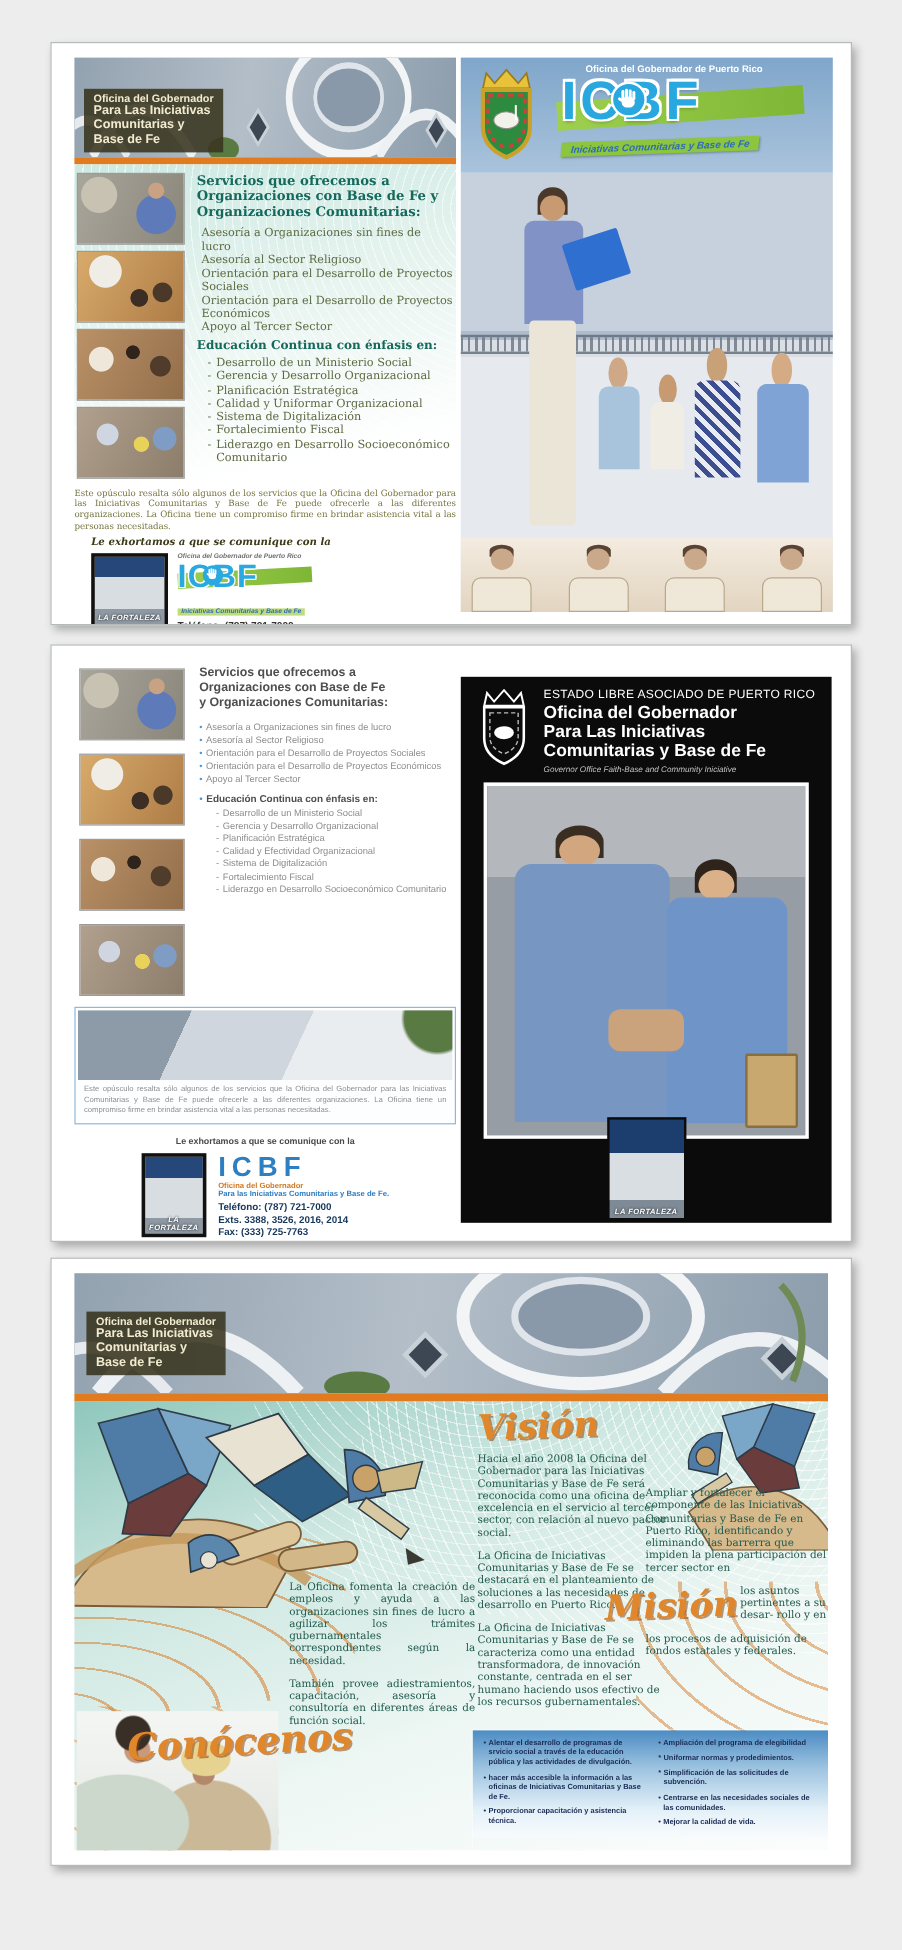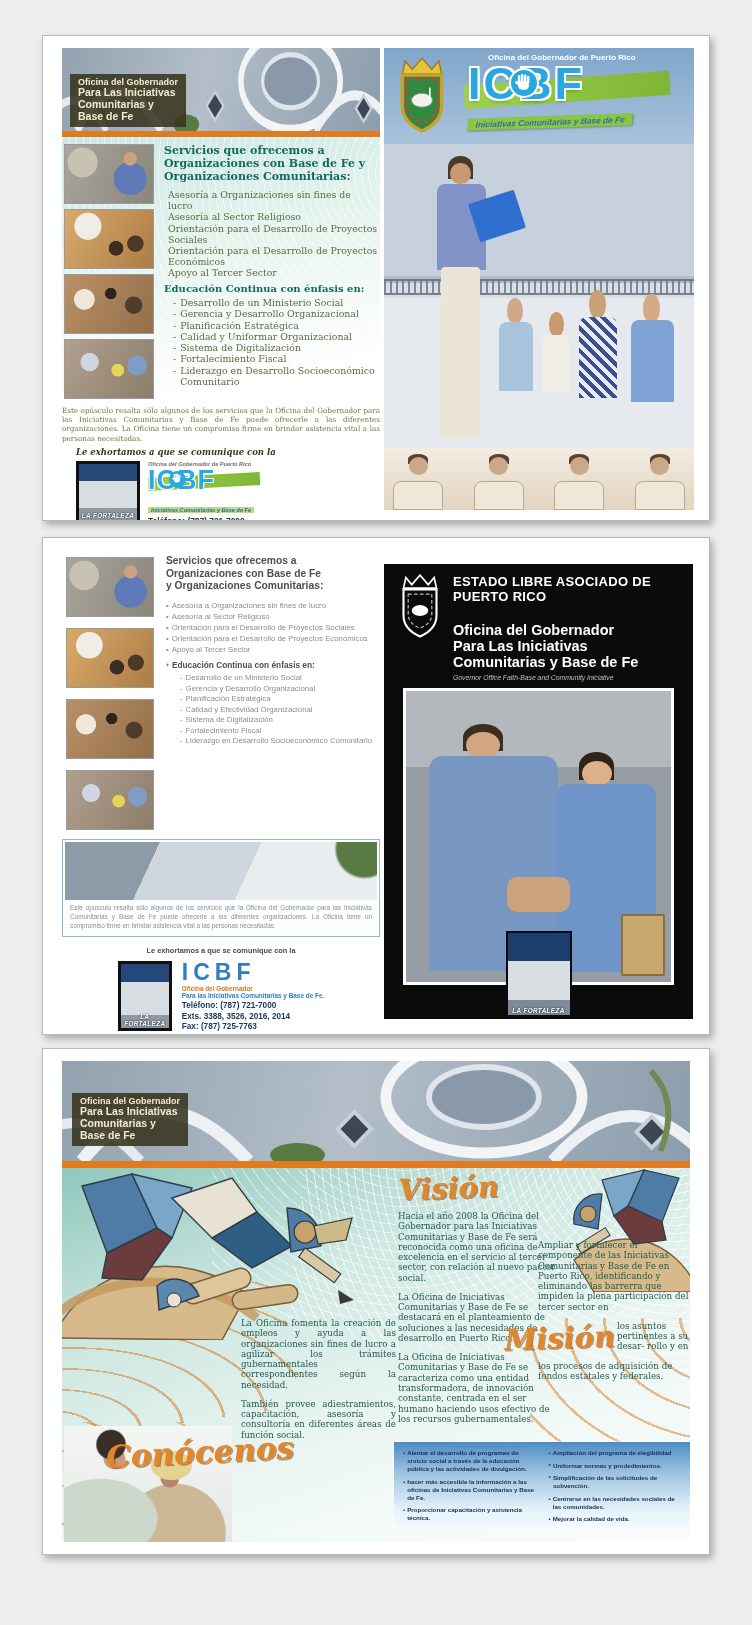--- a/index.html
+++ b/index.html
@@ -98,21 +98,21 @@
 .fort2{width:54px;height:70px;border:3px solid #111;position:relative;background:linear-gradient(#25477a 0 28%,#d8dde2 28% 80%,#8e99a4 80%)}
 .icbf2-a{font-size:23px;font-weight:bold;letter-spacing:5px;color:#2e7fc2;line-height:1}
 .icbf2-o{font-size:6.4px;font-weight:bold;color:#cf7a24;margin-top:1px}
 .icbf2-t{font-size:6.4px;font-weight:bold;color:#2e7fc2;margin-bottom:2px}
 .contact2{font-size:8.2px;font-weight:bold;color:#16365c;line-height:1.3}
 
 
 .p2r{position:absolute;left:341px;top:26px;width:309px;height:455px;background:#0b0b0b;padding:10px 12px 0}
 .p2r-head{display:flex;gap:9px;color:#fff;align-items:flex-start}
 .coat-w{width:48px;height:66px;flex:none}
-.eyebrow{font-size:13px;font-weight:bold;letter-spacing:.3px;margin-bottom:19px}
+.eyebrow{font-size:10px;font-weight:normal;letter-spacing:.3px;margin-bottom:2px}
 .ln{font-size:14.5px;font-weight:bold;line-height:1.1}
 .gov-sub{font-size:6.8px;font-style:italic;color:#c2c2c2;margin-top:3px}
 .p2r-photo{margin:7px auto 0;width:271px;height:297px;border:3px solid #fff;position:relative;background:linear-gradient(#b4b8bd 0 26%,#979da5 26% 100%)}
 .bag{position:absolute;right:6px;bottom:6px;width:44px;height:62px;background:#c9a86f;border:2px solid #8a6f3e;border-radius:2px}
 .fort3{position:absolute;left:50%;bottom:2px;transform:translateX(-50%);width:66px;height:86px;background:#0b0b0b;padding:2px;z-index:3}
 .fort3-in{width:100%;height:100%;position:relative;background:linear-gradient(#1c3e6e 0 34%,#d9dee3 34% 82%,#7e8a96 82%)}
 
 
 .p3-head{position:absolute;left:19px;top:12px;right:19px;height:100px}
 .p3-head .title-chip{left:10px;top:32px}
@@ -422,21 +422,21 @@
       <div class="fort2">
         <div class="fort-label">LA FORTALEZA</div>
       </div>
       <div>
         <div class="icbf2-a">ICBF</div>
         <div class="icbf2-o">Oficina del Gobernador</div>
         <div class="icbf2-t">Para las Iniciativas Comunitarias y Base de Fe.</div>
         <div class="contact2">
           <div>Teléfono: (787) 721-7000</div>
           <div>Exts. 3388, 3526, 2016, 2014</div>
-          <div>Fax: (787) 725-7763</div>
+          <div>Fax: (333) 725-7763</div>
         </div>
       </div>
     </div>
   </div>
 
   <div class="p2r">
     <div class="p2r-head">
       <svg class="coat-w" viewBox="0 0 40 56">
         <path d="M6,12 L8,3 L13,9 L20,1 L27,9 L32,3 L34,12 Z" fill="none" stroke="#fff" stroke-width="1.4"></path>
         <path d="M6,13 h28 v22 q0,12 -14,18 q-14,-6 -14,-18 Z" fill="none" stroke="#fff" stroke-width="1.8"></path>

